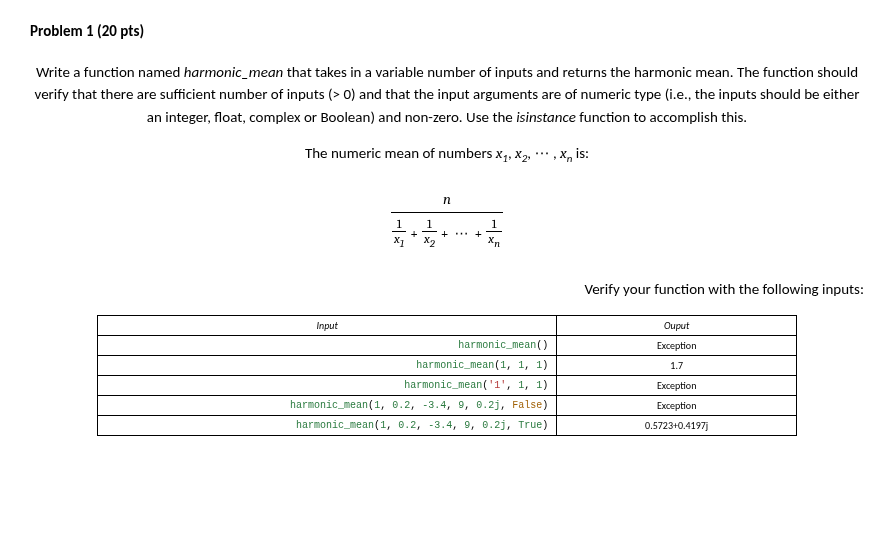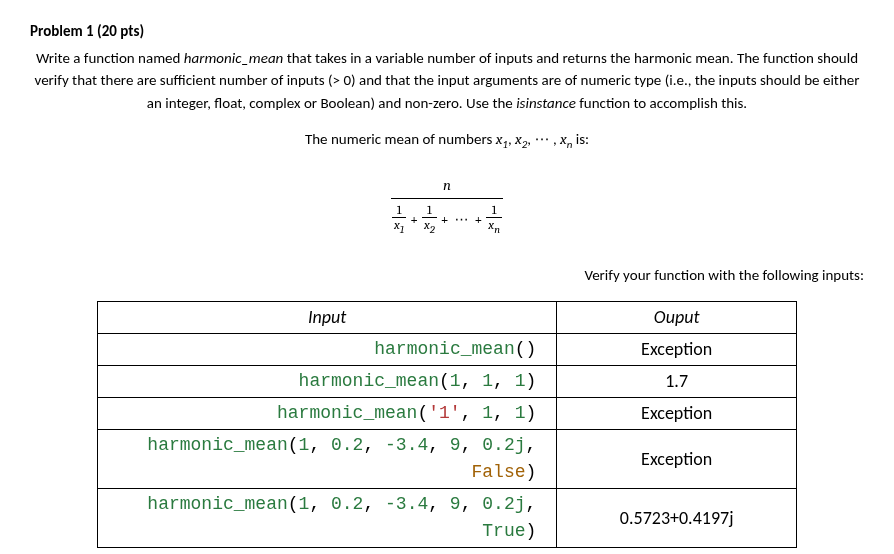--- a/index.html
+++ b/index.html
@@ -11,21 +11,21 @@
       font-family: Calibri, Arial, sans-serif;
       font-size: 15px;
       color: #000;
       padding: 20px 30px;
       width: 894px;
       background: #fff;
       line-height: 1.5;
     }
     .title {
       font-weight: bold;
-      margin-bottom: 4px;
+      margin-bottom: 18px;
     }
     .para {
       margin-bottom: 14px;
       text-align: center;
     }
     .italic {
       font-style: italic;
     }
     .mathvars {
       font-style: italic;
@@ -87,36 +87,36 @@
     }
     table {
       border-collapse: collapse;
       margin: 0 auto;
       width: 700px;
     }
     th, td {
       border: 1px solid #000;
       padding: 2px 8px;
       text-align: center;
-      font-size: 18px;
+      font-size: 10px;
     }
     th {
       font-weight: normal;
       font-style: italic;
     }
     th.inputcol {
       width: 460px;
     }
     th.outputcol {
       width: 240px;
     }
     td.input-cell {
       font-family: Consolas, "Courier New", monospace;
       text-align: right;
-      padding-right: 20px;
+      padding-right: 8px;
     }
     td.output-cell {
       font-family: Calibri, Arial, sans-serif;
     }
     .fn   { color: #2a7a3f; }
     .p    { color: #000; }
     .num  { color: #2a7a3f; }
     .str  { color: #b33939; }
     .kw   { color: #a16207; }
     .kwT  { color: #2a7a3f; }

